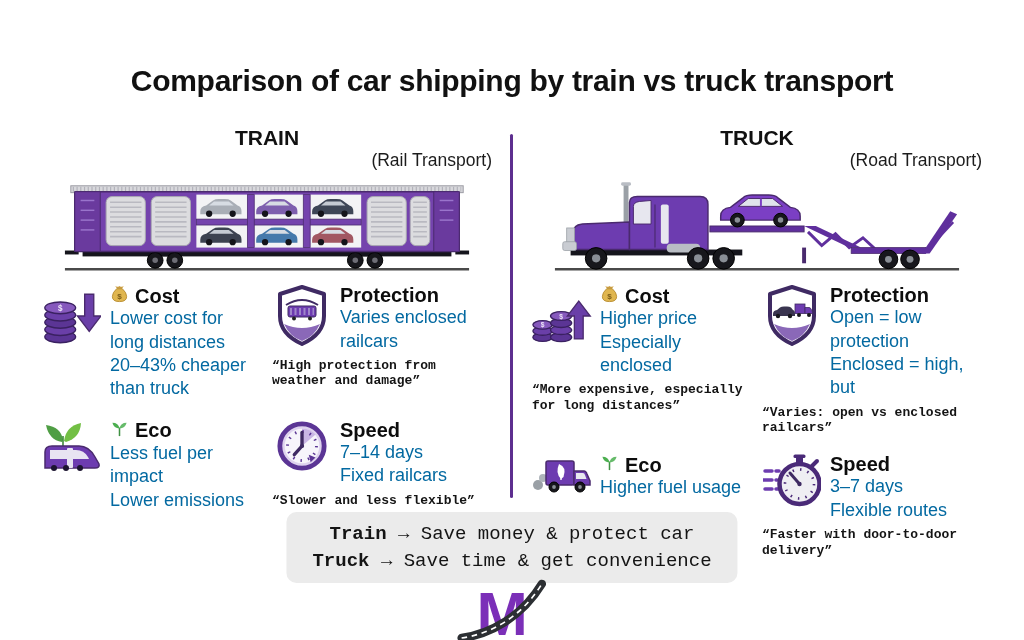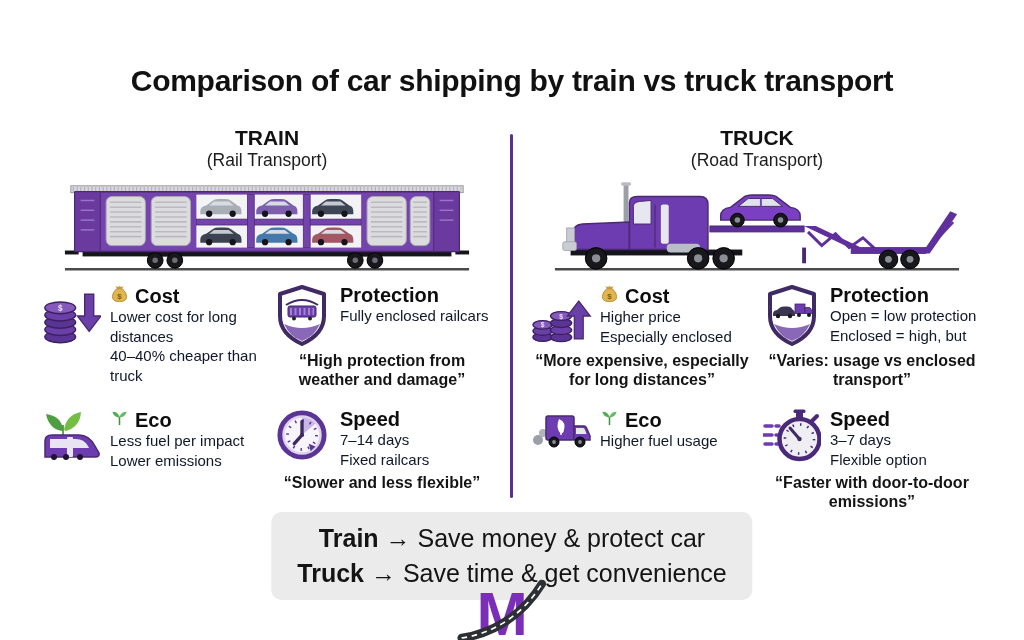--- a/index.html
+++ b/index.html
@@ -7,32 +7,32 @@
           font-family:"Liberation Sans","DejaVu Sans",sans-serif;color:#1a1a1a;margin-top:20px;}
   .title{position:absolute;top:44px;left:0;width:100%;text-align:center;
          font-size:30px;font-weight:bold;letter-spacing:-0.3px;color:#111;}
   .divider{position:absolute;left:510px;top:114px;width:3px;height:364px;
            background:#5d2e8f;border-radius:2px;}
   .col{position:absolute;top:106px;width:450px;}
   .col-train{left:42px;}
   .col-truck{left:532px;}
   .col-head{text-align:center;line-height:1.15;}
   .col-name{font-size:21px;font-weight:bold;color:#111;}
-  .col-sub{font-size:17.5px;color:#1c1c1c;}
+  .col-sub{font-size:17.5px;color:#1c1c1c;text-align:right;}
   .illus{height:98px;margin:6px 0 10px;display:flex;justify-content:center;align-items:flex-end;}
   .sections{display:grid;grid-template-columns:1fr 1fr;column-gap:10px;row-gap:18px;}
   .sec-main{display:flex;gap:8px;align-items:flex-start;}
   .sec-icon{flex:0 0 60px;display:flex;justify-content:center;padding-top:1px;}
   .sec-text{min-width:0;}
   .sec-head{display:flex;align-items:center;gap:6px;font-size:20px;font-weight:bold;color:#0d0d0d;line-height:1.1;}
-  .sec-line{font-size:15px;color:#0f172a;line-height:1.3;}
-  .sec-quote{margin-top:5px;text-align:center;font-weight:bold;font-size:16px;line-height:1.18;color:#141414;}
+  .sec-line{font-size:18px;color:#0369a1;line-height:1.3;}
+  .sec-quote{margin-top:5px;font-weight:bold;font-size:13px;line-height:1.18;color:#141414;font-family:Liberation Mono, monospace;}
   .summary{position:absolute;top:492px;left:50%;transform:translateX(-50%);
            background:#ebebeb;border-radius:10px;padding:9px 26px;text-align:center;
-           font-size:25px;line-height:1.4;white-space:nowrap;color:#141414;}
+           font-size:19px;line-height:1.4;white-space:nowrap;color:#141414;font-family:Liberation Mono, monospace;}
   .sum-label{font-weight:bold;}
   .logo{position:absolute;top:554px;left:50%;transform:translateX(-50%);}
 </style>
 </head>
 <body>
 
 <div class="canvas">
 
   <div class="title">Comparison of car shipping by train vs truck transport</div>
 
@@ -157,21 +157,21 @@
               <span>
                 <svg width="19" height="19" viewBox="0 0 20 20">
                   <path d="M7.5,5 L5.5,2 Q9,3.8 10,2.2 Q11,3.8 14.5,2 L12.5,5 Z" fill="#c99b3f"></path>
                   <path d="M7,5 h6 q4.5,4 4.5,8.3 q0,5.2 -7.5,5.2 q-7.5,0 -7.5,-5.2 q0,-4.3 4.5,-8.3" fill="#e0b64f" stroke="#b98f35"></path>
                   <text x="10" y="15.5" font-size="8.5" font-weight="bold" text-anchor="middle" fill="#7a5c18">$</text>
                 </svg>
               </span>
               <span>Cost</span>
             </div>
             <div class="sec-line">Lower cost for long distances</div>
-            <div class="sec-line">40–40% cheaper than truck</div>
+            <div class="sec-line">20–43% cheaper than truck</div>
           </div>
         </div>
       </div>
 
       <div class="section">
         <div class="sec-main">
           <div class="sec-icon">
             <svg width="54" height="62" viewBox="0 0 54 62">
               <path d="M27,2 L49,9 V31 Q49,49 27,59 Q5,49 5,31 V9 Z" fill="#ffffff" stroke="#3f2a63" stroke-width="4" stroke-linejoin="round"></path>
               <path d="M9,39 Q27,47 45,39 Q39,52 27,56 Q15,52 9,39 Z" fill="#8a68b8"></path>
@@ -179,21 +179,21 @@
               <rect x="13" y="21" width="28" height="11" rx="2" fill="#6d3cb0" stroke="#3f2a63"></rect>
               <line x1="15" y1="26.5" x2="39" y2="26.5" stroke="#9f86c9" stroke-width="7" stroke-dasharray="2 2.5"></line>
               <circle cx="19" cy="33.5" r="2" fill="#222"></circle>
                 <circle cx="35" cy="33.5" r="2" fill="#222"></circle>
             </svg>
           </div>
           <div class="sec-text">
             <div class="sec-head">
               <span>Protection</span>
             </div>
-            <div class="sec-line">Fully enclosed railcars</div>
+            <div class="sec-line">Varies enclosed railcars</div>
           </div>
         </div>
         <div class="sec-quote">“High protection from weather and damage”</div>
       </div>
 
       <div class="section">
         <div class="sec-main">
           <div class="sec-icon">
             <svg width="58" height="54" viewBox="0 0 58 54">
               <path d="M19,22 Q6,20 3,5 Q18,7 20,20 Z" fill="#4f9e44"></path>
@@ -360,21 +360,21 @@
             </svg>
           </div>
           <div class="sec-text">
             <div class="sec-head">
               <span>Protection</span>
             </div>
             <div class="sec-line">Open = low protection</div>
             <div class="sec-line">Enclosed = high, but</div>
           </div>
         </div>
-        <div class="sec-quote">“Varies: usage vs enclosed transport”</div>
+        <div class="sec-quote">“Varies: open vs enclosed railcars”</div>
       </div>
 
       <div class="section">
         <div class="sec-main">
           <div class="sec-icon">
             <svg width="60" height="46" viewBox="0 0 60 44">
               <circle cx="6" cy="30" r="5" fill="#9aa0a6"></circle>
               <circle cx="11" cy="23" r="4" fill="#aeb4ba"></circle>
               <rect x="14" y="6" width="28" height="24" rx="2" fill="#6d3cb0" stroke="#4a2a6e" stroke-width="1.5"></rect>
               <path d="M29,24 Q23,18 27,9 Q35,12 31.5,22 Z" fill="#ffffff"></path>
@@ -417,24 +417,24 @@
               <circle cx="36.5" cy="30" r="14.5" fill="none" stroke="#4a2a78" stroke-width="2.6" stroke-dasharray="1.5 6.1"></circle>
               <line x1="36.5" y1="30" x2="27" y2="19" stroke="#3f2a63" stroke-width="3" stroke-linecap="round"></line>
               <circle cx="36.5" cy="30" r="2.2" fill="#3f2a63"></circle>
             </svg>
           </div>
           <div class="sec-text">
             <div class="sec-head">
               <span>Speed</span>
             </div>
             <div class="sec-line">3–7 days</div>
-            <div class="sec-line">Flexible option</div>
-          </div>
-        </div>
-        <div class="sec-quote">“Faster with door-to-door emissions”</div>
+            <div class="sec-line">Flexible routes</div>
+          </div>
+        </div>
+        <div class="sec-quote">“Faster with door-to-door delivery”</div>
       </div>
 
     </div>
   </div>
 
   <div class="summary">
     <div>
       <span class="sum-label">Train</span>
       <span>→</span>
       <span>Save money &amp; protect car</span>

